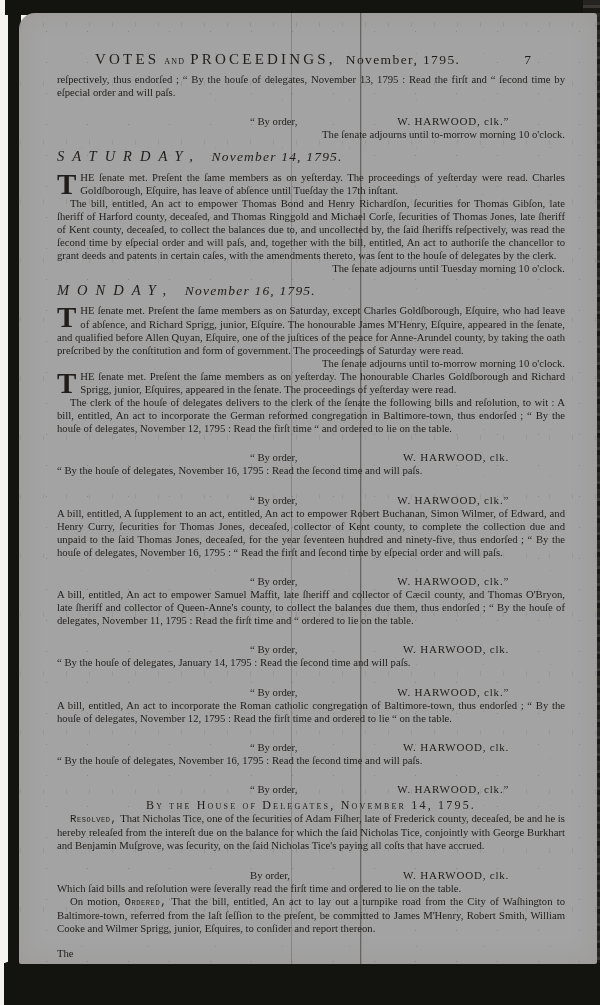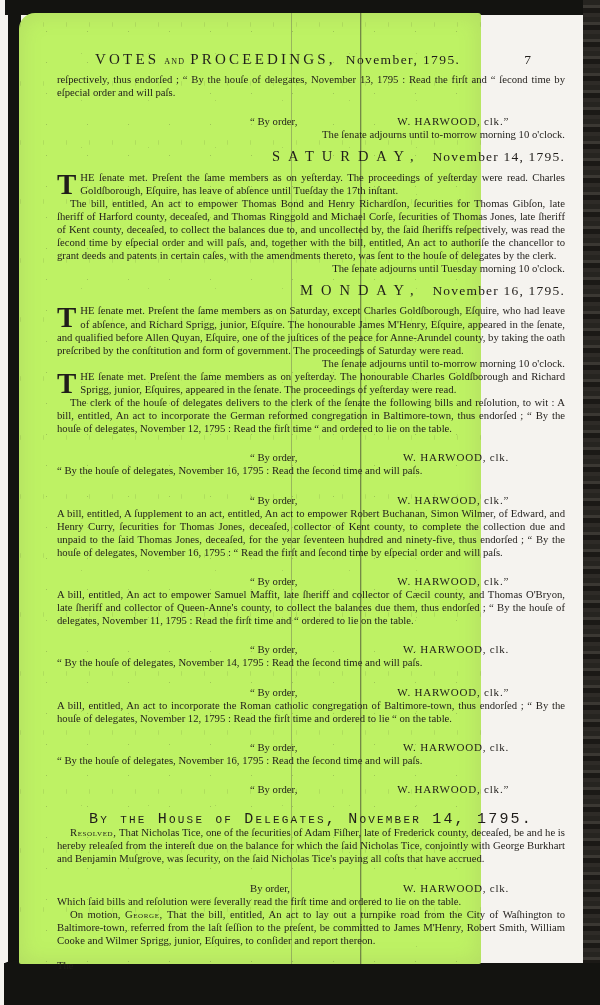--- a/index.html
+++ b/index.html
@@ -11,22 +11,22 @@
   }
   
   .band-top    { position:absolute; left:5px; top:0; width:595px; height:15px; background:#131310; }
   .band-left   { position:absolute; left:8px; top:2px; width:13px; height:967px; background:#131310; }
   .band-bottom { position:absolute; left:4px; top:963px; width:596px; height:42px; background:#131310; }
   .band-bottom:before { content:""; position:absolute; left:0; top:-4px; width:70px; height:8px; background:#131310; border-radius:60% 40% 0 0; }
   .band-right  { position:absolute; left:583px; top:0; width:17px; height:1005px;
     background:repeating-linear-gradient(180deg,#262420 0 5px,#3b3833 5px 8px,#1b1916 8px 13px,#2e2b27 13px 17px); }
   
   .paper {
-    position:absolute; left:19px; top:13px; width:462px; height:951px;
-    background:#bef264; border-radius:16px 3px 2px 2px;
+    position:absolute; left:19px; top:13px; width:578px; height:951px;
+    background:#a3a3a3; border-radius:16px 3px 2px 2px;
     box-shadow:inset 0 0 22px rgba(120,110,90,.18);
   }
   .paper:before { 
     content:""; position:absolute; inset:0; pointer-events:none; border-radius:inherit;
     background-image:
       radial-gradient(rgba(45,40,35,.22) .6px, transparent .9px),
       radial-gradient(rgba(45,40,35,.14) .5px, transparent .8px),
       radial-gradient(rgba(45,40,35,.10) .7px, transparent 1px);
     background-size:41px 31px, 67px 47px, 23px 59px;
     background-position:7px 3px, 29px 17px, 13px 41px;
@@ -38,32 +38,32 @@
   .content { position:absolute; left:38px; top:40px; width:508px; font-size:10.7px; line-height:13.1px; text-align:justify; }
   p { margin:0; }
   .indent { text-indent:13px; }
   
   .running-header { display:flex; align-items:baseline; padding-left:38px; margin-bottom:6px; white-space:nowrap; }
   .rh-word { font-size:15px; letter-spacing:3.2px; }
   .rh-and  { font-variant:small-caps; font-size:11.5px; letter-spacing:1.2px; margin:0 5px; }
   .rh-date { font-size:13.5px; letter-spacing:1.4px; margin-left:10px; }
   .rh-page { font-size:13.5px; margin-left:auto; margin-right:34px; }
   
-  .day-heading { text-align:right; margin:9px 0 6px; white-space:nowrap; }
+  .day-heading { text-align:left; margin:9px 0 6px; white-space:nowrap;font-style:italic; }
   .dh-day  { font-size:14.5px; letter-spacing:8px; }
   .dh-date { font-size:13.5px; letter-spacing:1.2px; margin-left:8px; }
   
   .dropcap { float:left; font-size:29px; line-height:24px; padding:1px 4px 0 0; font-weight:bold; }
   
   .att { display:flex; white-space:nowrap;margin-top:16px; }
   .att-by  { margin-left:38%; }
   .att-sig { margin-left:auto; margin-right:11%; font-size:11px; letter-spacing:.8px; }
   .center { text-align:right; }
-  .sc-lead { font-variant:small-caps; letter-spacing:.6px; }
-  .delegates-heading { text-align:center; font-variant:small-caps; font-size:15px; letter-spacing:2.2px; margin-top:17px;font-family:Liberation Mono, monospace; }
+  .sc-lead { font-variant:small-caps; letter-spacing:.6px;font-family:Liberation Mono, monospace; }
+  .delegates-heading { text-align:center; font-variant:small-caps; font-size:12px; letter-spacing:2.2px; margin-top:3px; }
   .catchword { padding-right:12px; margin-top:12px; }
 </style>
 </head>
 <body>
 
 <div class="band-top"></div>
 <div class="band-left"></div>
 <div class="band-right"></div>
 <div class="band-bottom"></div>
 
@@ -120,21 +120,21 @@
     <div class="att">
       <span class="att-by">“ By order,</span>
       <span class="att-sig">W. HARWOOD, clk.”</span>
     </div>
 
     <p>A bill, entitled, An act to empower Samuel Maffit, late ſheriff and collector of Cæcil county, and Thomas O'Bryon, late ſheriff and collector of Queen-Anne's county, to collect the balances due them, thus endorſed ; “ By the houſe of delegates, November 11, 1795 : Read the firſt time and “ ordered to lie on the table.</p>
     <div class="att">
       <span class="att-by">“ By order,</span>
       <span class="att-sig">W. HARWOOD, clk.</span>
     </div>
-    <p>“ By the houſe of delegates, November 14, 1795 : Read the ſecond time and will paſs.</p>
+    <p>“ By the houſe of delegates, January 14, 1795 : Read the ſecond time and will paſs.</p>
     <div class="att">
       <span class="att-by">“ By order,</span>
       <span class="att-sig">W. HARWOOD, clk.”</span>
     </div>
 
     <p>A bill, entitled, An act to incorporate the Roman catholic congregation of Baltimore-town, thus endorſed ; “ By the houſe of delegates, November 12, 1795 : Read the firſt time and ordered to lie “ on the table.</p>
     <div class="att">
       <span class="att-by">“ By order,</span>
       <span class="att-sig">W. HARWOOD, clk.</span>
     </div>
@@ -144,17 +144,17 @@
       <span class="att-sig">W. HARWOOD, clk.”</span>
     </div>
 
     <p class="delegates-heading">By the House of Delegates, November 14, 1795.</p>
     <p class="indent"><span class="sc-lead">Resolved,</span><span> That Nicholas Tice, one of the ſecurities of Adam Fiſher, late of Frederick county, deceaſed, be and he is hereby releaſed from the intereſt due on the balance for which the ſaid Nicholas Tice, conjointly with George Burkhart and Benjamin Muſgrove, was ſecurity, on the ſaid Nicholas Tice's paying all coſts that have accrued.</span></p>
     <div class="att">
       <span class="att-by">By order,</span>
       <span class="att-sig">W. HARWOOD, clk.</span>
     </div>
     <p>Which ſaid bills and reſolution were ſeverally read the firſt time and ordered to lie on the table.</p>
-    <p class="indent"><span>On motion, </span><span class="sc-lead">George,</span><span> That the bill, entitled, An act to lay out a turnpike road from the City of Waſhington to Baltimore-town, referred from the laſt ſeſſion to the preſent, be committed to James M'Henry, Robert Smith, William Cooke and Wilmer Sprigg, junior, Eſquires, to conſider and report thereon.</span></p>
+    <p class="indent"><span>On motion, </span><span class="sc-lead">Ordered,</span><span> That the bill, entitled, An act to lay out a turnpike road from the City of Waſhington to Baltimore-town, referred from the laſt ſeſſion to the preſent, be committed to James M'Henry, Robert Smith, William Cooke and Wilmer Sprigg, junior, Eſquires, to conſider and report thereon.</span></p>
 
     <p class="catchword">The</p>
   </div>
 </div>
 
 </body></html>

